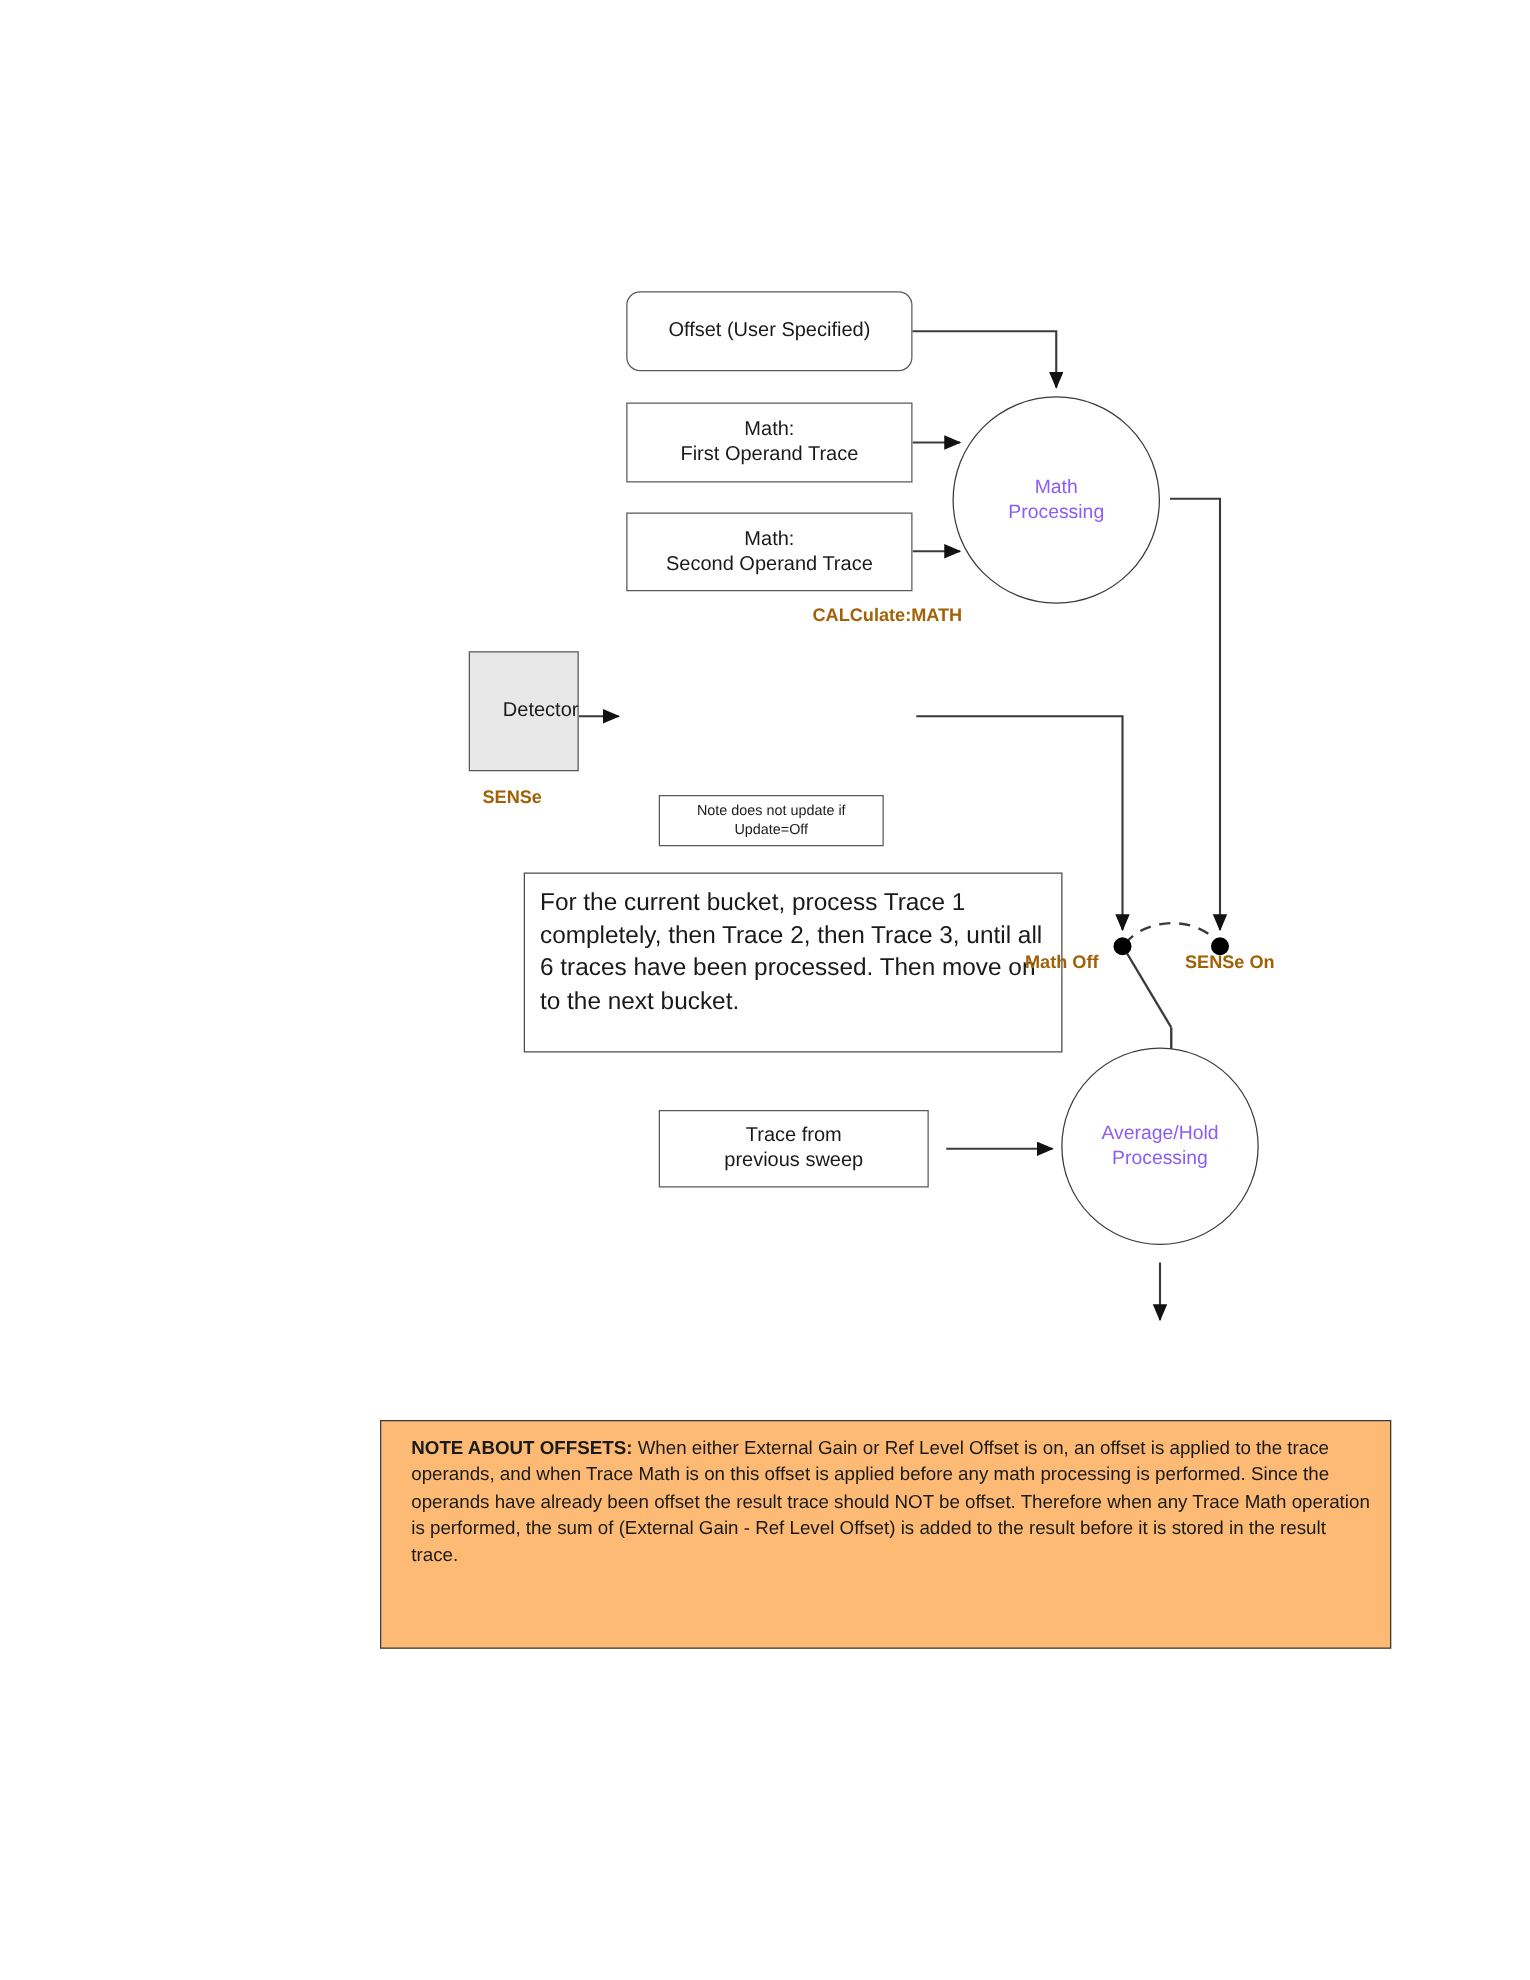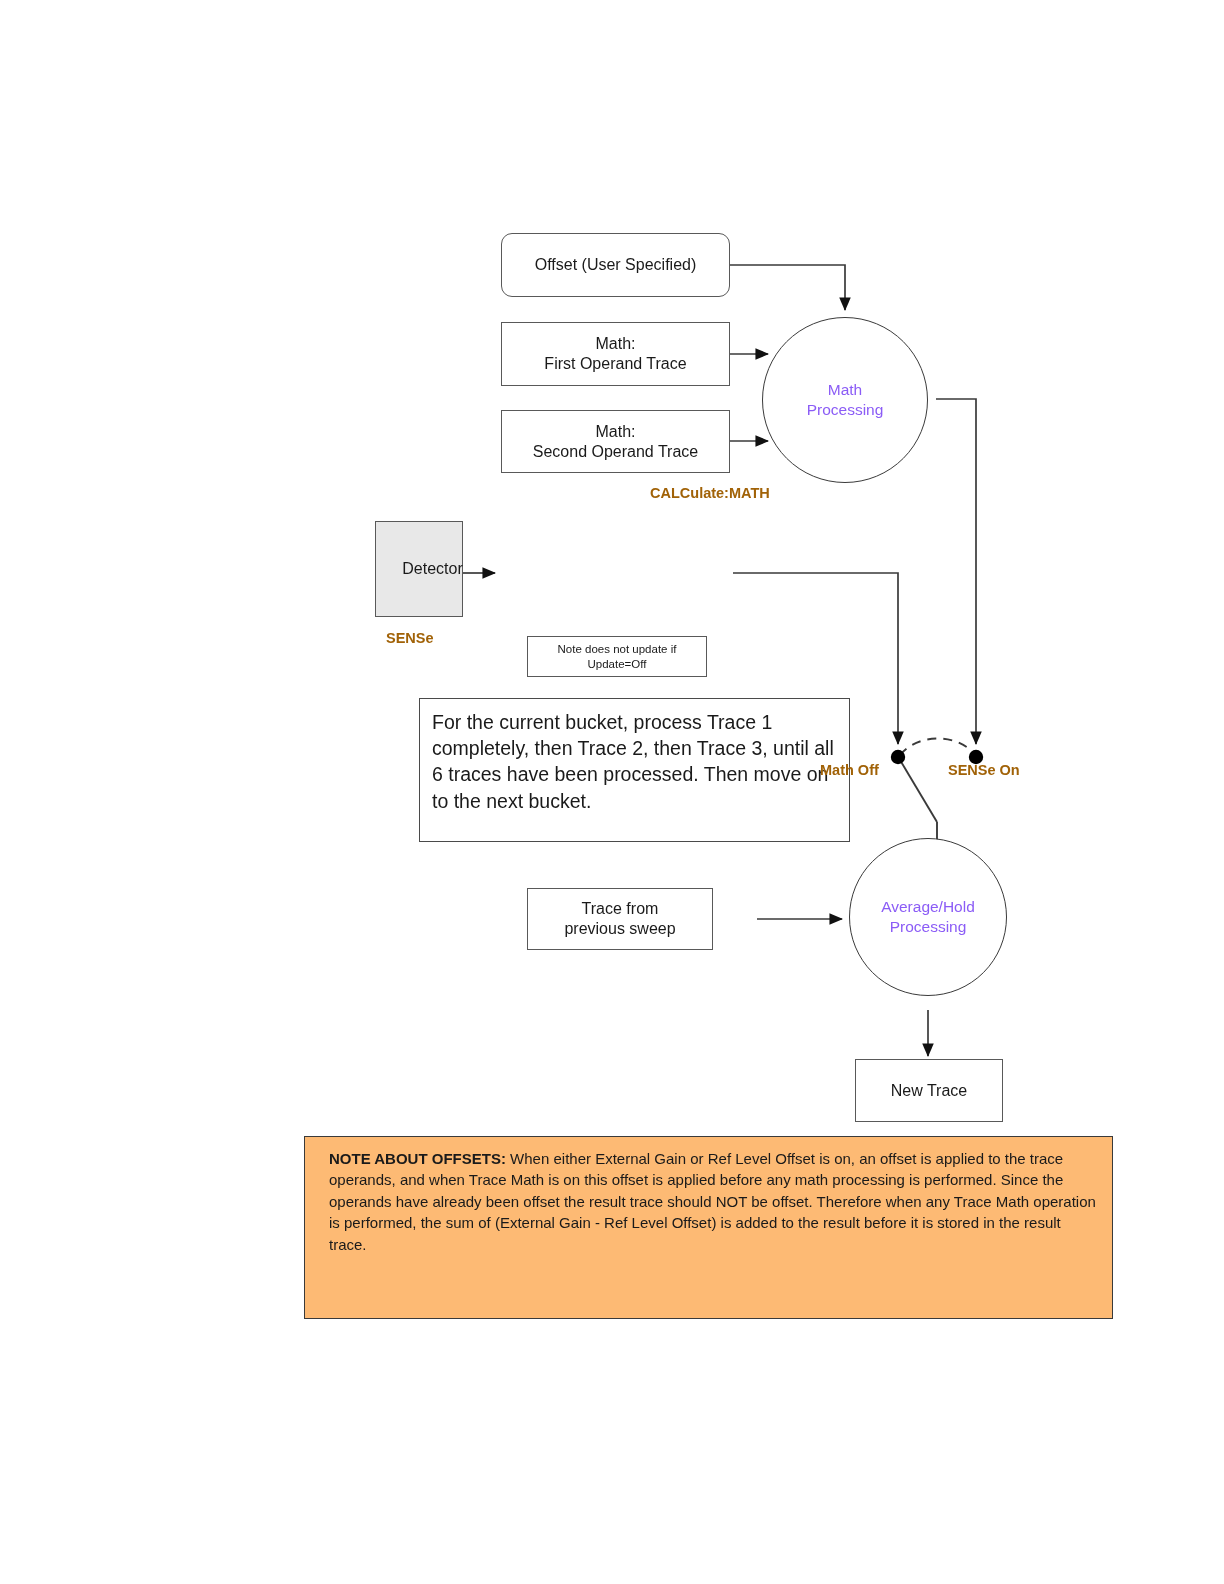--- a/index.html
+++ b/index.html
@@ -116,35 +116,32 @@
   </div>
 
   <div class="caption" style="left:820px;top:762px;">
     <span>Math Off</span>
   </div>
 
   <div class="caption" style="left:948px;top:762px;">
     <span>SENSe On</span>
   </div>
 
-  <div class="node" style="left:527px;top:888px;width:186px;height:62px;font-size:16px;">
+  <div class="node" style="left:527px;top:888px;width:216px;height:62px;font-size:16px;">
     <span class="txt">
       <span>Trace from</span><br>
       <span>previous sweep</span>
     </span>
   </div>
 
   <div class="circle" style="left:849px;top:838px;width:158px;height:158px;">
     <span>
       <span>Average/Hold</span><br>
       <span>Processing</span>
     </span>
   </div>
 
-  <div class="node" style="left:855px;top:1059px;width:148px;height:63px;font-size:16px;">
-    <span class="txt">New Trace</span>
-  </div>
 
   <div class="notebox" style="left:304px;top:1136px;width:809px;height:183px;">
     <b>NOTE ABOUT OFFSETS:</b><span>  When either External Gain or Ref Level Offset is on, an offset is applied to the trace operands, and when Trace Math is on this offset is applied before any math processing is performed. Since the operands have already been offset the result trace should NOT be offset.  Therefore when any Trace Math operation is performed, the sum of (External Gain - Ref Level Offset) is added to the result before it is stored in the result trace.</span>
   </div>
 
 </div>
 
 </body></html>

